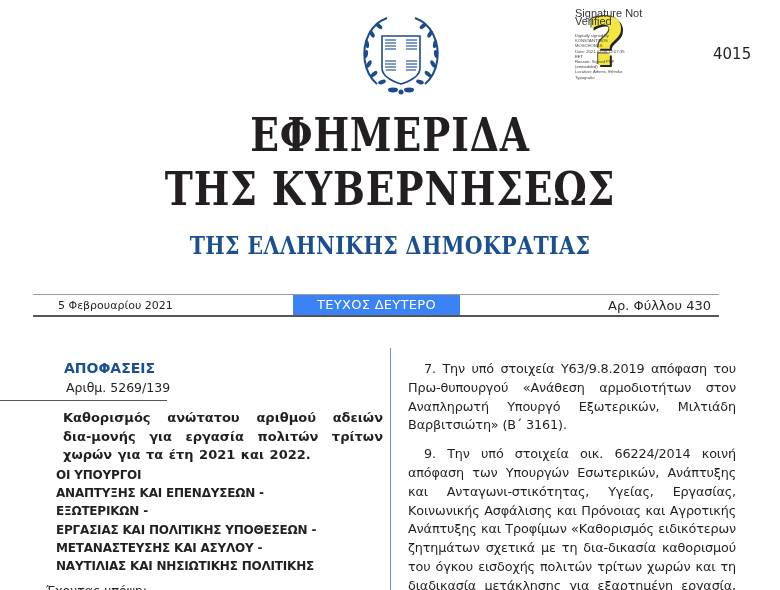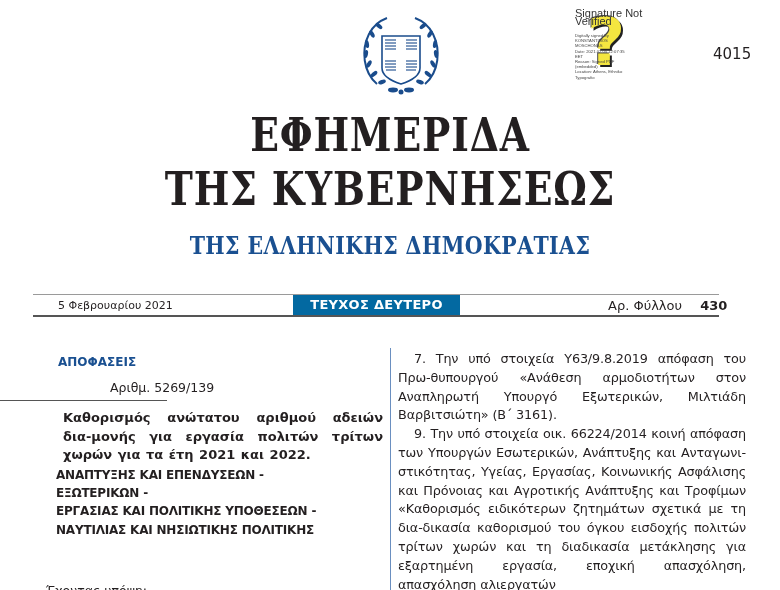--- a/index.html
+++ b/index.html
@@ -23,46 +23,46 @@
       transform-origin: center; letter-spacing: 1px;
     }
     .title1 { top: 109px; font-size: 46px; line-height: 52px; transform: scaleX(0.82); }
     .title2 { top: 163px; font-size: 46px; line-height: 52px; transform: scaleX(0.82); }
     .title3 { top: 231px; font-size: 25px; line-height: 30px; color: #1a5091; transform: scaleX(0.82); letter-spacing: 0.5px; }
     .bar-top { position: absolute; left: 33px; top: 294px; width: 686px; height: 1px; background: #9a9a9a; }
     .bar-bot { position: absolute; left: 33px; top: 315px; width: 686px; height: 2px; background: #555; }
     .date { position: absolute; left: 58px; top: 297px; font-size: 11px; line-height: 17px; font-family: "DejaVu Sans", sans-serif; }
     .issue {
       position: absolute; left: 293px; top: 295px; width: 167px; height: 20px;
-      background: #0369a1; color: #fff; font-weight: bold; font-size: 13px; line-height: 20px;
+      background: #3b82f6; color: #fff; font-weight: normal; font-size: 13px; line-height: 20px;
       text-align: center; letter-spacing: 0.3px;
     }
     .sheet { position: absolute; left: 608px; top: 297px; font-size: 13px; line-height: 17px; }
-    .sheet b { font-weight: bold; margin-left: 14px; }
+    .sheet b { font-weight: normal; }
     .col-left { position: absolute; left: 56px; top: 350px; width: 320px; }
-    .sec-head { color: #1a5091; font-weight: bold; font-size: 12px; line-height: 20px; margin: 2px; }
-    .num { position: absolute; left: 10px; top: 380px; font-size: 12.5px; line-height: 16px; margin-left: 44px; }
+    .sec-head { color: #1a5091; font-weight: bold; font-size: 14px; line-height: 20px; margin: 8px; }
+    .num { position: absolute; left: 10px; top: 380px; font-size: 12.5px; line-height: 16px; }
     .num-rule { position: absolute; left: 0; top: 400px; width: 167px; height: 1px; background: #555; }
     .decision-title {
       position: absolute; left: 56px; top: 402px; width: 320px;
       font-weight: bold; font-size: 13px; line-height: 18.5px; text-align: justify; margin: 7px;
       word-spacing: 1px;
     }
     .ministers {
       position: absolute; left: 56px; top: 466px; width: 320px;
       font-weight: bold; font-size: 12px; line-height: 18.2px; margin: 0; letter-spacing: -0.2px;
     }
     .ministers div { white-space: nowrap; }
     .considering { position: absolute; left: 46px; top: 583px; font-size: 12.5px; line-height: 16px; }
     .col-divider { position: absolute; left: 390px; top: 348px; width: 1px; height: 242px; background: #6a8fc0; }
     .col-right {
       position: absolute; left: 398px; top: 350px; width: 348px;
       font-size: 12.8px; line-height: 18.8px; text-align: justify; letter-spacing: -0.15px;
     }
-    .col-right p { margin: 0; text-indent: 16px; }
+    .col-right p { margin: 10px; text-indent: 16px; }
   </style>
 </head>
 <body>
 
 <div class="emblem">
   <svg width="88" height="86" viewBox="0 0 88 86">
     <g fill="none" stroke="#1a4c8c" stroke-width="2">
       <path d="M20 72 C6 60 4 38 12 22 C16 14 22 9 30 6"></path>
       <path d="M68 72 C82 60 84 38 76 22 C72 14 66 9 58 6"></path>
     </g>
@@ -138,23 +138,25 @@
 </div>
 <div class="bar-bot"></div>
 
 <div class="col-left">
   <h2 class="sec-head">ΑΠΟΦΑΣΕΙΣ</h2>
 </div>
 <div class="num" style="left:66px;">Αριθμ. 5269/139</div>
 <div class="num-rule"></div>
 <p class="decision-title">Καθορισμός ανώτατου αριθμού αδειών δια-μονής για εργασία πολιτών τρίτων χωρών για τα έτη 2021 και 2022.</p>
 <div class="ministers">
+  <div>ΟΙ ΥΠΟΥΡΓΟΙ</div>
   <div>ΑΝΑΠΤΥΞΗΣ ΚΑΙ ΕΠΕΝΔΥΣΕΩΝ -</div>
   <div>ΕΞΩΤΕΡΙΚΩΝ -</div>
   <div>ΕΡΓΑΣΙΑΣ ΚΑΙ ΠΟΛΙΤΙΚΗΣ ΥΠΟΘΕΣΕΩΝ -</div>
+  <div>ΜΕΤΑΝΑΣΤΕΥΣΗΣ ΚΑΙ ΑΣΥΛΟΥ -</div>
   <div>ΝΑΥΤΙΛΙΑΣ ΚΑΙ ΝΗΣΙΩΤΙΚΗΣ ΠΟΛΙΤΙΚΗΣ</div>
 </div>
 <div class="considering">Έχοντας υπόψη:</div>
 
 <div class="col-divider"></div>
 
 <div class="col-right">
   <p>7. Την υπό στοιχεία Υ63/9.8.2019 απόφαση του Πρω-θυπουργού «Ανάθεση αρμοδιοτήτων στον Αναπληρωτή Υπουργό Εξωτερικών, Μιλτιάδη Βαρβιτσιώτη» (Β΄ 3161).</p>
   <p>9. Την υπό στοιχεία οικ. 66224/2014 κοινή απόφαση των Υπουργών Εσωτερικών, Ανάπτυξης και Ανταγωνι-στικότητας, Υγείας, Εργασίας, Κοινωνικής Ασφάλισης και Πρόνοιας και Αγροτικής Ανάπτυξης και Τροφίμων «Καθορισμός ειδικότερων ζητημάτων σχετικά με τη δια-δικασία καθορισμού του όγκου εισδοχής πολιτών τρίτων χωρών και τη διαδικασία μετάκλησης για εξαρτημένη εργασία, εποχική απασχόληση, απασχόληση αλιεργατών</p>
 </div>

